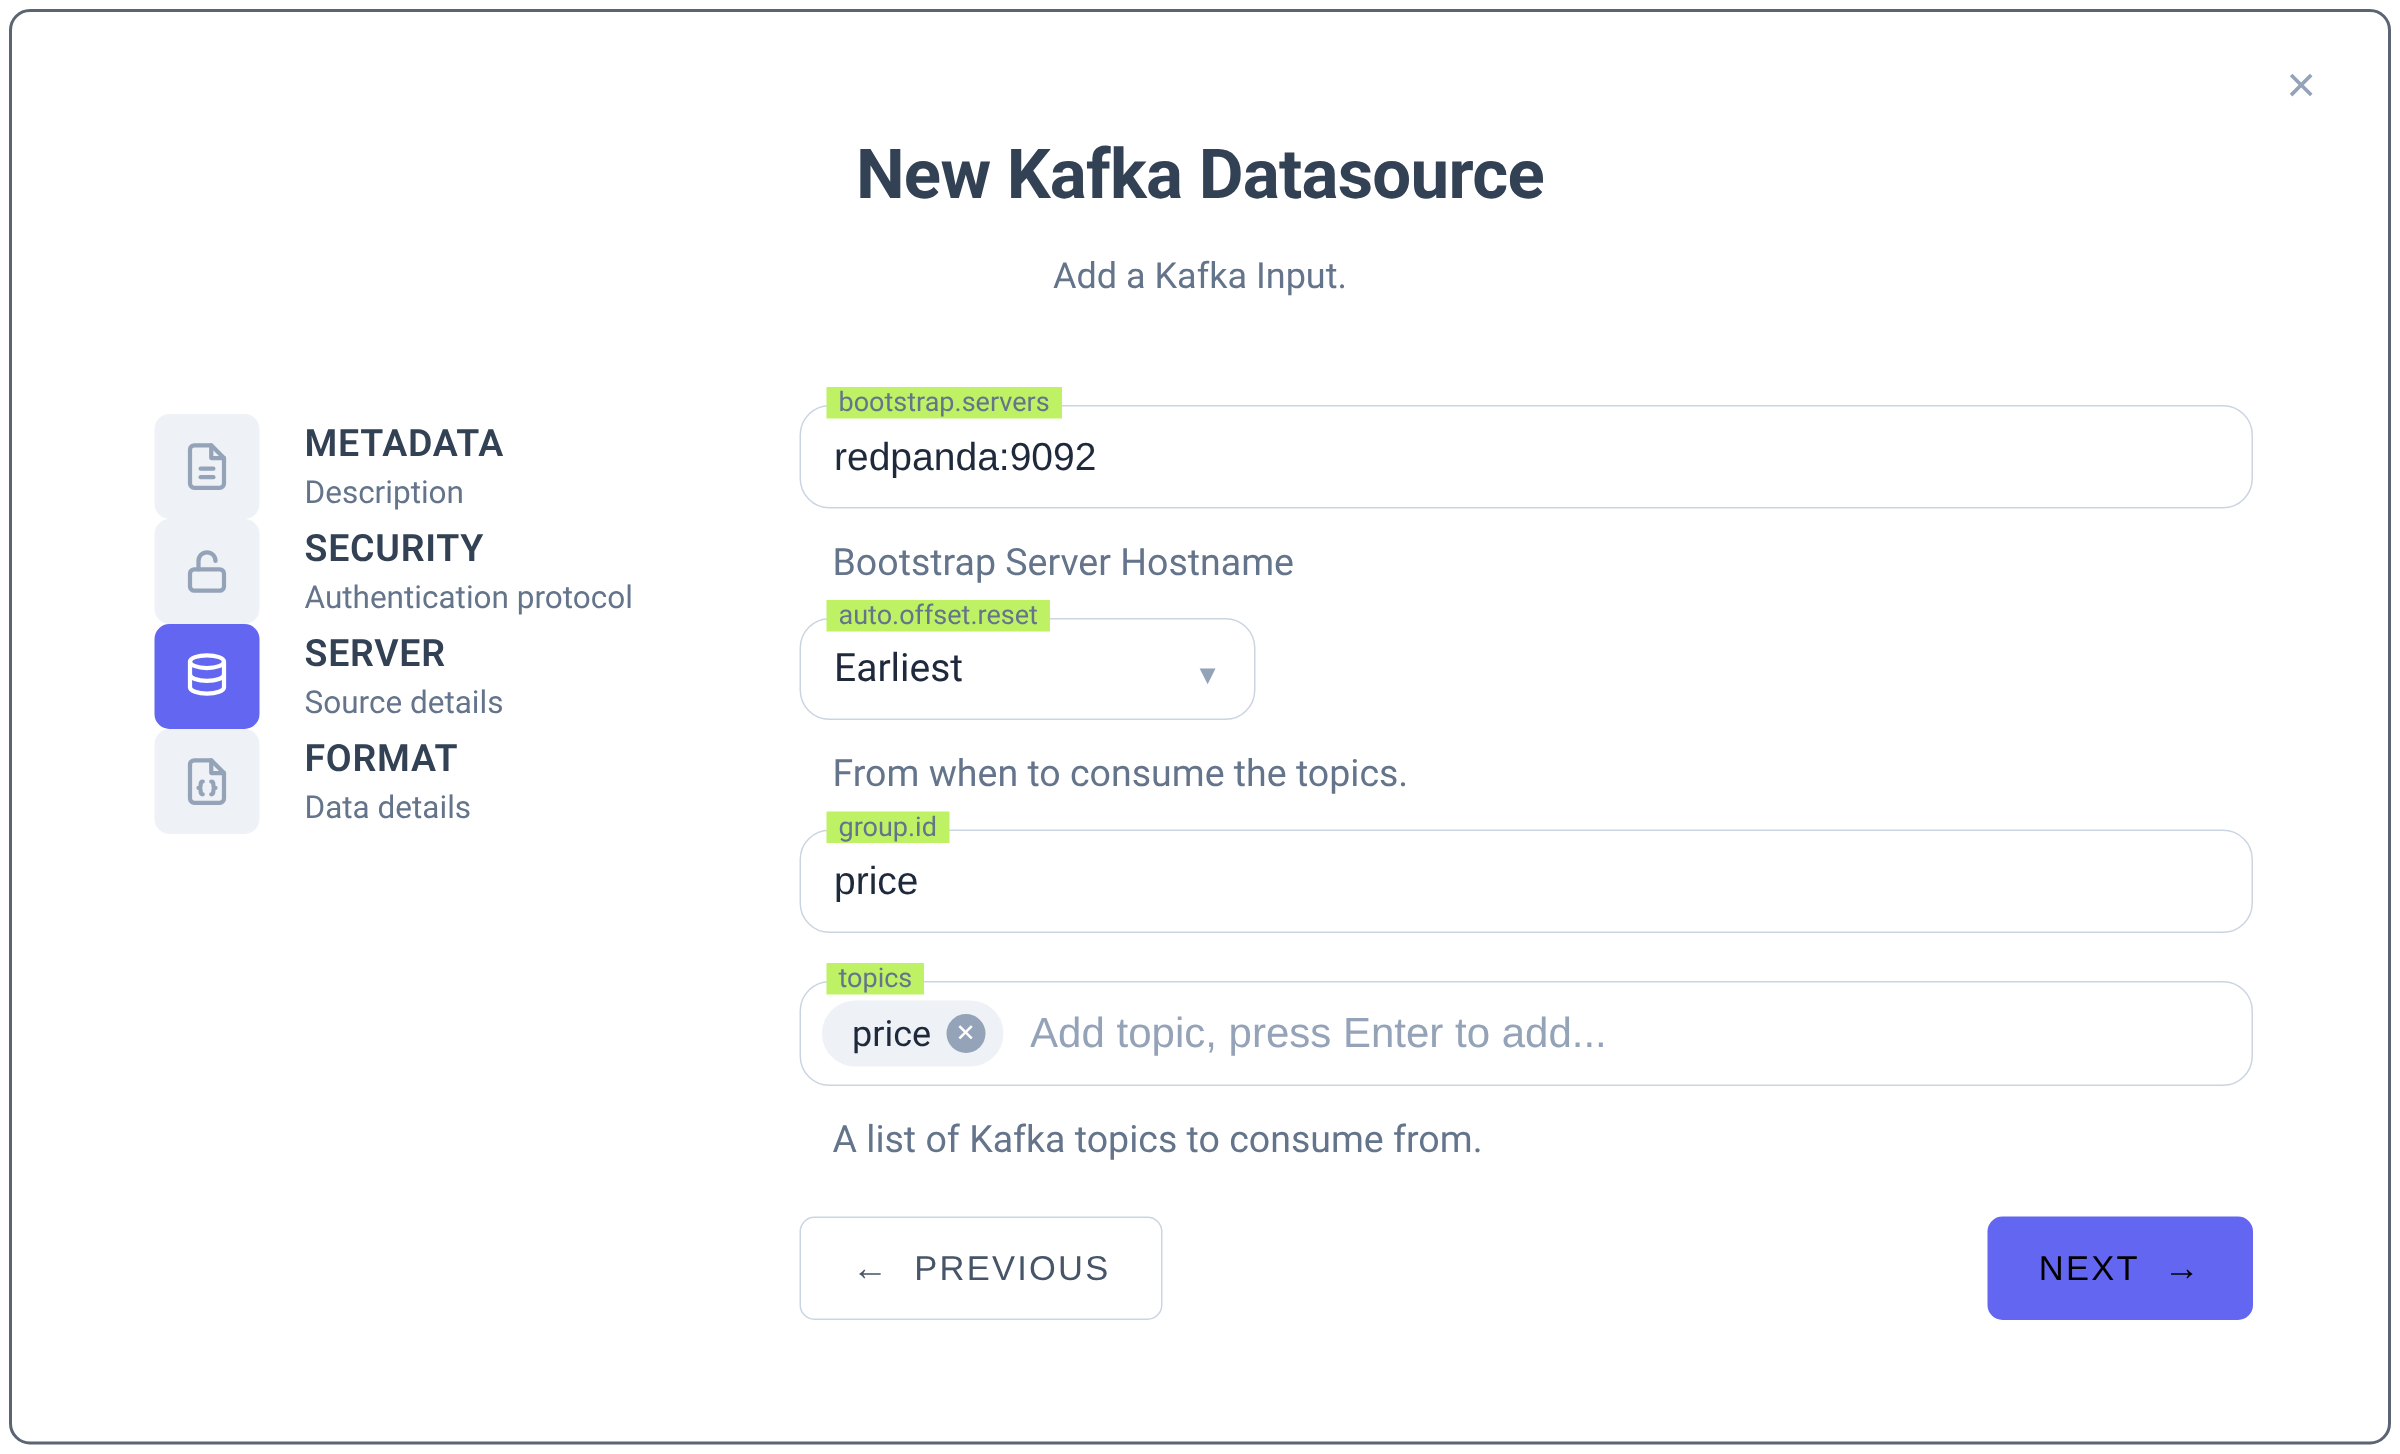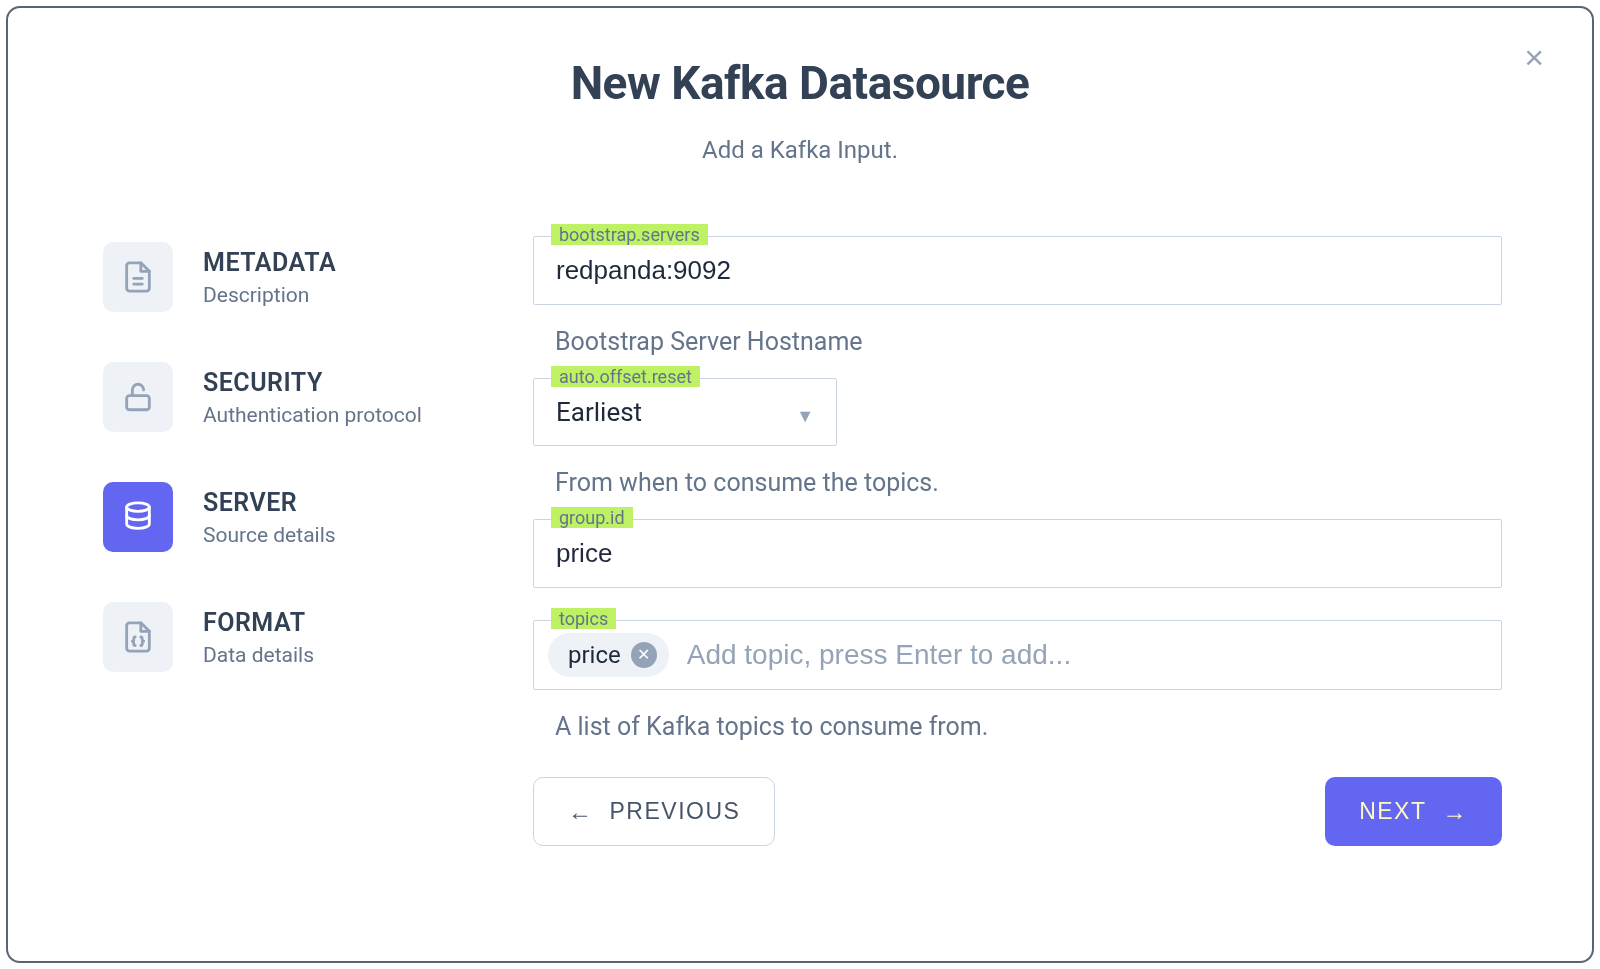--- a/index.html
+++ b/index.html
@@ -27,21 +27,21 @@
     right: 48px;
     font-size: 34px;
     line-height: 1;
     color: #94a3b8;
     cursor: pointer;
     background: none;
     border: none;
   }
   .header {
     text-align: center;
-    padding-top: 48px;
+    padding-top: 82px;
   }
   .header h1 {
     font-size: 46px;
     font-weight: 700;
     color: #334155;
     letter-spacing: -0.5px;
   }
   .header p {
     margin-top: 26px;
     font-size: 24px;
@@ -50,21 +50,20 @@
   .content {
     display: flex;
     padding: 72px 90px 0 95px;
     gap: 100px;
   }
   
   .steps {
     width: 330px;
     display: flex;
     flex-direction: column;
-    gap: 50px;
     padding-top: 6px;
   }
   .step {
     display: flex;
     align-items: flex-start;
     gap: 30px;
     cursor: pointer;
   }
   .step-icon {
     width: 70px;
@@ -106,21 +105,21 @@
     top: -12px;
     left: 18px;
     background: #bef264;
     padding: 0 8px;
     font-size: 18px;
     color: #64748b;
   }
   .text-input, .select-box, .chip-box {
     width: 100%;
     border: 1px solid #cbd5e1;
-    border-radius: 2px;
+    border-radius: 20px;
     padding: 18px 22px;
     font-size: 26px;
     color: #1e293b;
     background: #fff;
   }
   .help-text {
     font-size: 25px;
     color: #64748b;
     margin: 12px 0 22px 22px;
   }
@@ -191,21 +190,21 @@
     cursor: pointer;
     border: none;
   }
   .btn-prev {
     background: #fff;
     border: 1px solid #cbd5e1;
     color: #475569;
   }
   .btn-next {
     background: #6366f1;
-    color: #fef9c3;
+    color: #000000;
   }
   .arrow { font-size: 24px; line-height: 1; }
 </style>
 </head>
 <body>
 
 <div class="modal-frame">
 
   <button class="close-btn">
     <span>×</span>

